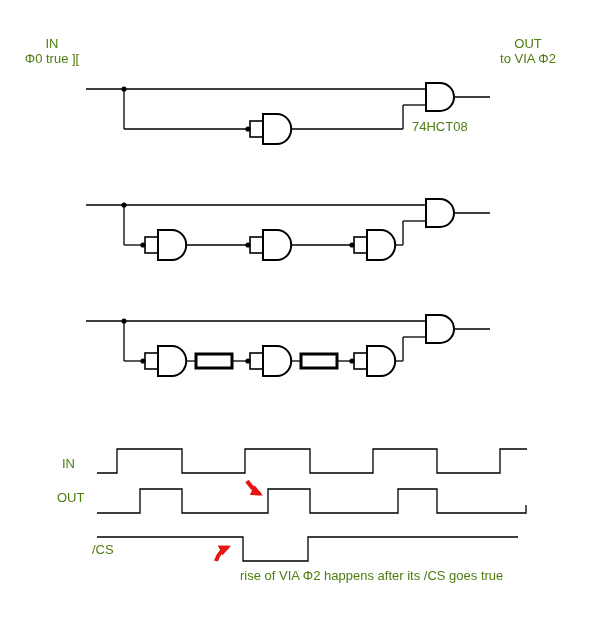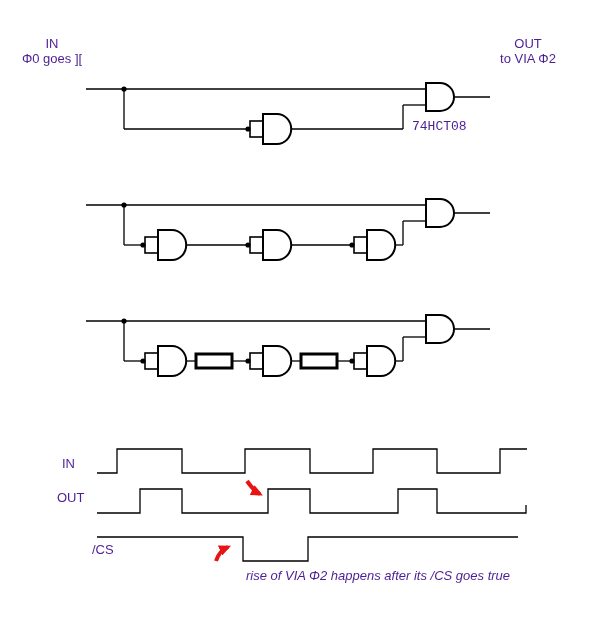--- a/index.html
+++ b/index.html
@@ -1,27 +1,27 @@
 <!DOCTYPE html>
 <html><head>
 <meta charset="utf-8">
 <style>
   html,body{margin:0;padding:0;background:#ffffff;}
   .page{position:relative;width:600px;height:621px;background:#ffffff;
-        font-family:"Liberation Sans",sans-serif;color:#4c1d95;overflow:hidden;}
+        font-family:"Liberation Sans",sans-serif;color:#4d7c0f;overflow:hidden;}
   svg#diagram{position:absolute;left:0;top:0;}
   .hdr{position:absolute;text-align:center;font-size:13px;line-height:15px;white-space:nowrap;}
   .hdr-left{left:10px;top:36px;width:84px;}
   .hdr-right{left:482px;top:36px;width:92px;}
-  .chip{position:absolute;left:412px;top:119px;font-size:13px;white-space:nowrap;font-family:Liberation Mono, monospace;}
+  .chip{position:absolute;left:412px;top:119px;font-size:13px;white-space:nowrap;}
   .sig{position:absolute;font-size:13px;white-space:nowrap;}
   .sig-in{left:62px;top:456px;}
   .sig-out{left:57px;top:490px;}
   .sig-cs{left:58px;top:542px;margin-left:34px;}
-  .annot{position:absolute;left:246px;top:568px;font-size:13px;white-space:nowrap;font-style:italic;}
+  .annot{position:absolute;left:240px;top:568px;font-size:13px;white-space:nowrap;}
 </style>
 </head>
 <body>
 
 <div class="page">
 
   <svg id="diagram" width="600" height="621" viewBox="0 0 600 621">
       <g>
         <line x1="86" y1="89" x2="426" y2="89" stroke="#000000" stroke-width="1.3"></line>
         <circle cx="124" cy="89" r="2.6" fill="#000000"></circle>
@@ -91,21 +91,21 @@
         <marker id="ah" viewBox="0 0 11 10" markerUnits="userSpaceOnUse" markerWidth="12" markerHeight="11" refX="8" refY="5" orient="auto">
           <path d="M 0 0 L 11 5 L 0 10 Z" fill="#e61414"></path>
         </marker>
       </defs>
       <path d="M 247 481 Q 254 491 260 494" fill="none" stroke="#e61414" stroke-width="4" marker-end="url(#ah)"></path>
       <path d="M 216 561 Q 219 551 228 547" fill="none" stroke="#e61414" stroke-width="4" marker-end="url(#ah)"></path>
     </svg>
 
   <div class="hdr hdr-left">
     <div>IN</div>
-    <div>Φ0 goes ][</div>
+    <div>Φ0 true ][</div>
   </div>
 
   <div class="hdr hdr-right">
     <div>OUT</div>
     <div>to VIA Φ2</div>
   </div>
 
   <div class="chip">74HCT08</div>
 
   <div class="sig sig-in">IN</div>

